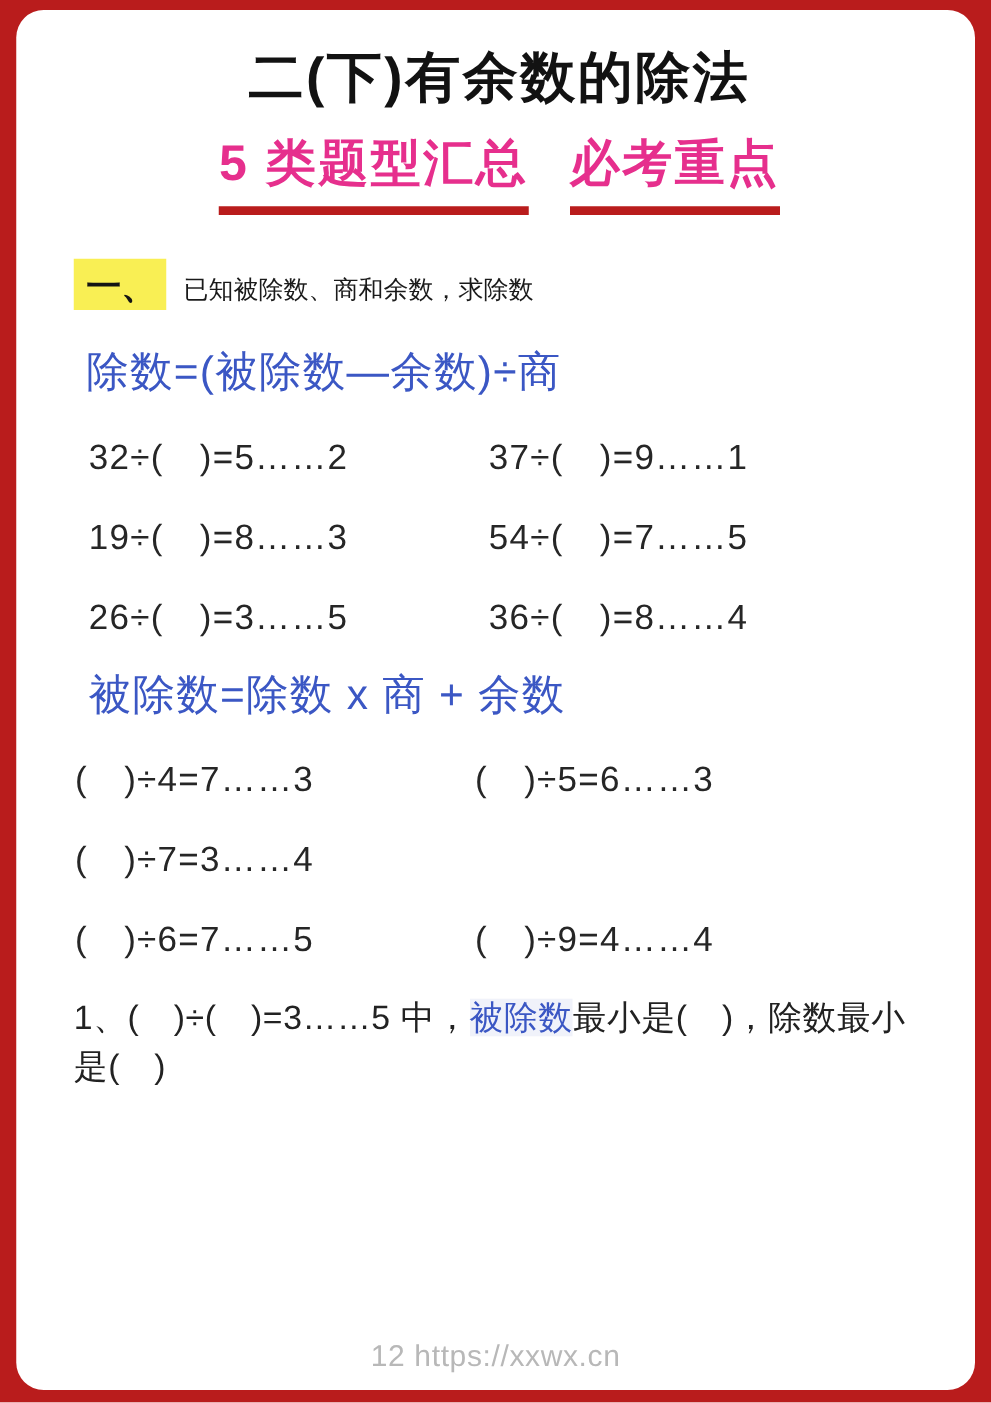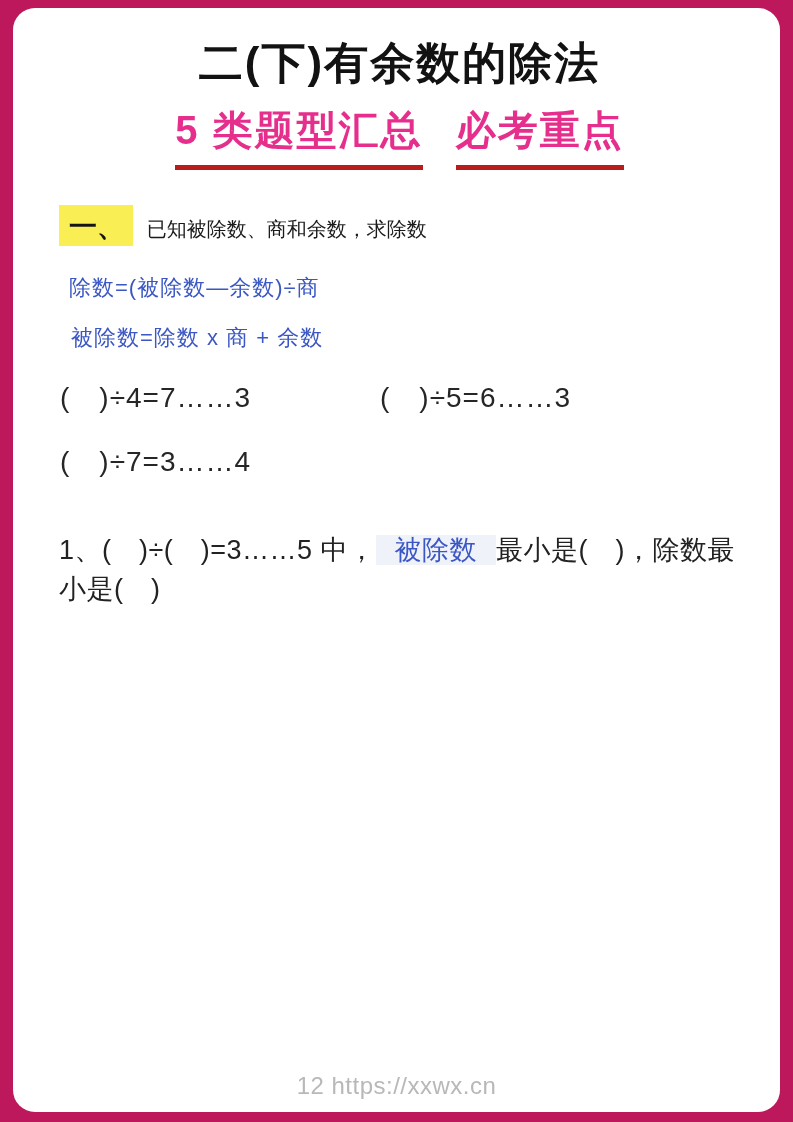--- a/index.html
+++ b/index.html
@@ -1,21 +1,21 @@
 <!DOCTYPE html>
 <html><head>
 <meta charset="utf-8">
 <style>
   * { margin:0; padding:0; box-sizing:border-box; }
   html,body { width:793px; background:#f7c6ce; }
   body { font-family:"Liberation Sans", sans-serif; }
 
   .frame {
     width:793px; height:1122px;
-    background:#be185d;
+    background:#b91c1c;
     padding:8px 13px 10px;
   }
   .sheet {
     width:100%; height:100%;
     background:#ffffff;
     border-radius:22px;
     padding:30px 40px 18px 46px;
     position:relative;
     overflow:hidden;
   }
@@ -31,21 +31,21 @@
   .subtitle {
     margin-top:14px;
     text-align:center;
     font-size:40px;
     font-weight:800;
     color:#e62f8d;
     letter-spacing:2px;
   }
   .subtitle .u {
     display:inline-block;
-    border-bottom:5px solid #b91c1c;
+    border-bottom:7px solid #b91c1c;
     padding-bottom:7px;
   }
   .subtitle .u + .u { margin-left:20px; }
 
   .section-head {
     margin-top:30px;
     font-size:28px;
     color:#161616;
     line-height:1.9;
   }
@@ -57,21 +57,21 @@
     color:#141414;
     padding:5px 8px 3px 10px;
     margin-right:6px;
     line-height:1.2;
   }
   .head-text { font-size:20px; color:#1a1a1a; }
 
   .formula {
     margin:20px 0 0 10px;
     color:#3b57c4;
-    font-size:22px;
+    font-size:34px;
     letter-spacing:1px;
   }
 
   .problems { margin-top:4px; }
   .prow {
     display:flex;
     font-size:28px;
     color:#262626;
     margin-top:26px;
     letter-spacing:1px;
@@ -84,21 +84,21 @@
   .numline {
     margin-top:24px;
     font-size:27px;
     color:#222222;
     line-height:1.45;
     letter-spacing:0.5px;
   }
   .numline .term {
     color:#3b57c4;
     background:rgba(59,87,196,0.08);
-    padding:0 19px;
+    padding:0 0;
   }
 
   .watermark {
     position:absolute;
     left:0; right:0; bottom:12px;
     text-align:center;
     color:#b8b8b8;
     font-size:24px;
     letter-spacing:0.5px;
   }
@@ -114,31 +114,47 @@
     <div class="subtitle">
       <span class="u">5 类题型汇总</span>
       <span class="u">必考重点</span>
     </div>
 
     <div class="section-head">
       <span class="marker">一、</span>
       <span class="head-text">已知被除数、商和余数，求除数</span>
     </div>
     <div class="formula">除数=(被除数—余数)÷商</div>
+    <div class="problems">
+      <div class="prow">
+        <span class="cell-left">32÷(　)=5……2</span>
+        <span class="cell-right">37÷(　)=9……1</span>
+      </div>
+      <div class="prow">
+        <span class="cell-left">19÷(　)=8……3</span>
+        <span class="cell-right">54÷(　)=7……5</span>
+      </div>
+      <div class="prow">
+        <span class="cell-left">26÷(　)=3……5</span>
+        <span class="cell-right">36÷(　)=8……4</span>
+      </div>
+    </div>
 
     <div class="formula" style="margin-left:12px;">被除数=除数 x 商 + 余数</div>
     <div class="problems offset">
       <div class="prow">
         <span class="cell-left">(　)÷4=7……3</span>
         <span class="cell-right">(　)÷5=6……3</span>
       </div>
       <div class="prow">
         <span class="cell-left">(　)÷7=3……4</span>
       </div>
       <div class="prow">
+        <span class="cell-left">(　)÷6=7……5</span>
+        <span class="cell-right">(　)÷9=4……4</span>
       </div>
     </div>
 
     <div class="numbered">
       <div class="numline">
         <span>1、(　)÷(　)=3……5 中，</span><span class="term">被除数</span><span>最小是(　)，除数最小是(　)</span>
       </div>
 
     </div>
 

